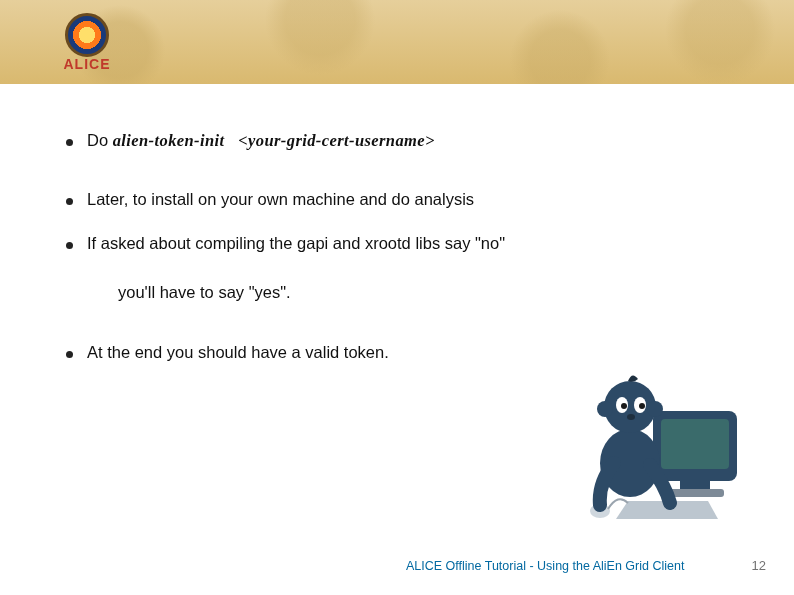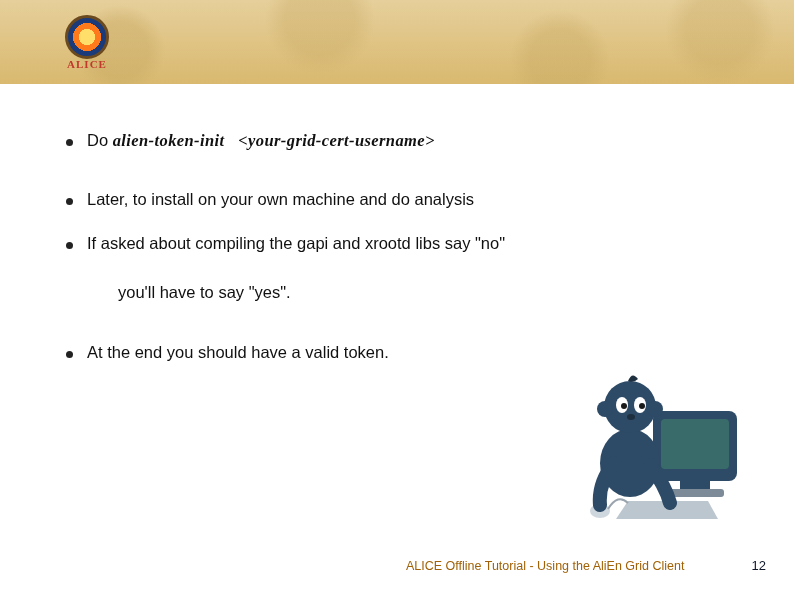--- a/index.html
+++ b/index.html
@@ -19,44 +19,44 @@
     position: absolute; top: 11px; left: 56px; width: 62px; height: 62px;
     display: flex; flex-direction: column; align-items: center; justify-content: center;
   }
   .logo-disc {
     width: 44px; height: 44px; border-radius: 50%;
     border: 3px solid #6a4a1e;
     background: radial-gradient(circle at 50% 50%, #ffdf6a 0 8px, #ff7a1a 8px 14px, #1a3a7a 14px 22px, #0a1a3a 22px);
     display:flex;align-items:center;justify-content:center;
     color:#fff;font-size:0;
   }
-  .logo-text { font-size: 11px; font-weight: bold; color: #c0392b; letter-spacing: 1px; margin-top: -1px; font-family: Liberation Serif, serif; }
+  .logo-text { font-size: 14px; font-weight: bold; color: #c0392b; letter-spacing: 1px; margin-top: -1px; }
   .title {
     position: absolute; top: 10px; left: 170px;
     font-size: 29px; color: #222; font-family: Verdana, Geneva, sans-serif;
   }
   .content {
     position: absolute; top: 130px; left: 66px; width: 660px;
     font-size: 16.5px; color: #111; line-height: 1.3;
   }
   .bullet { display: flex; align-items: flex-start; margin-bottom: 38px; }
   .bullet .dot {
     width: 7px; height: 7px; border-radius: 50%; background: #222;
     margin-top: 9px; margin-right: 14px; flex-shrink: 0;
   }
   .bullet .txt { flex: 1; }
   .cont { margin-left: 52px; margin-top: -10px; margin-bottom: 38px; }
   .bold-it { font-weight: bold; font-style: italic; letter-spacing: .4px; font-family: Georgia, "Times New Roman", serif; }
   .footer-note {
     position: absolute; left: 406px; bottom: 22px;
-    font-size: 12.5px; color: #a16207;
+    font-size: 12.5px; color: #0369a1;
   }
   .page-num {
     position: absolute; right: 28px; bottom: 22px;
-    font-size: 13px; color: #0f172a;
+    font-size: 13px; color: #737373;
   }
   .clipart {
     position: absolute; right: 46px; bottom: 62px; width: 190px; height: 190px;
   }
 </style>
 </head>
 <body>
 <div class="slide">
 
   <div class="header-band"></div>

